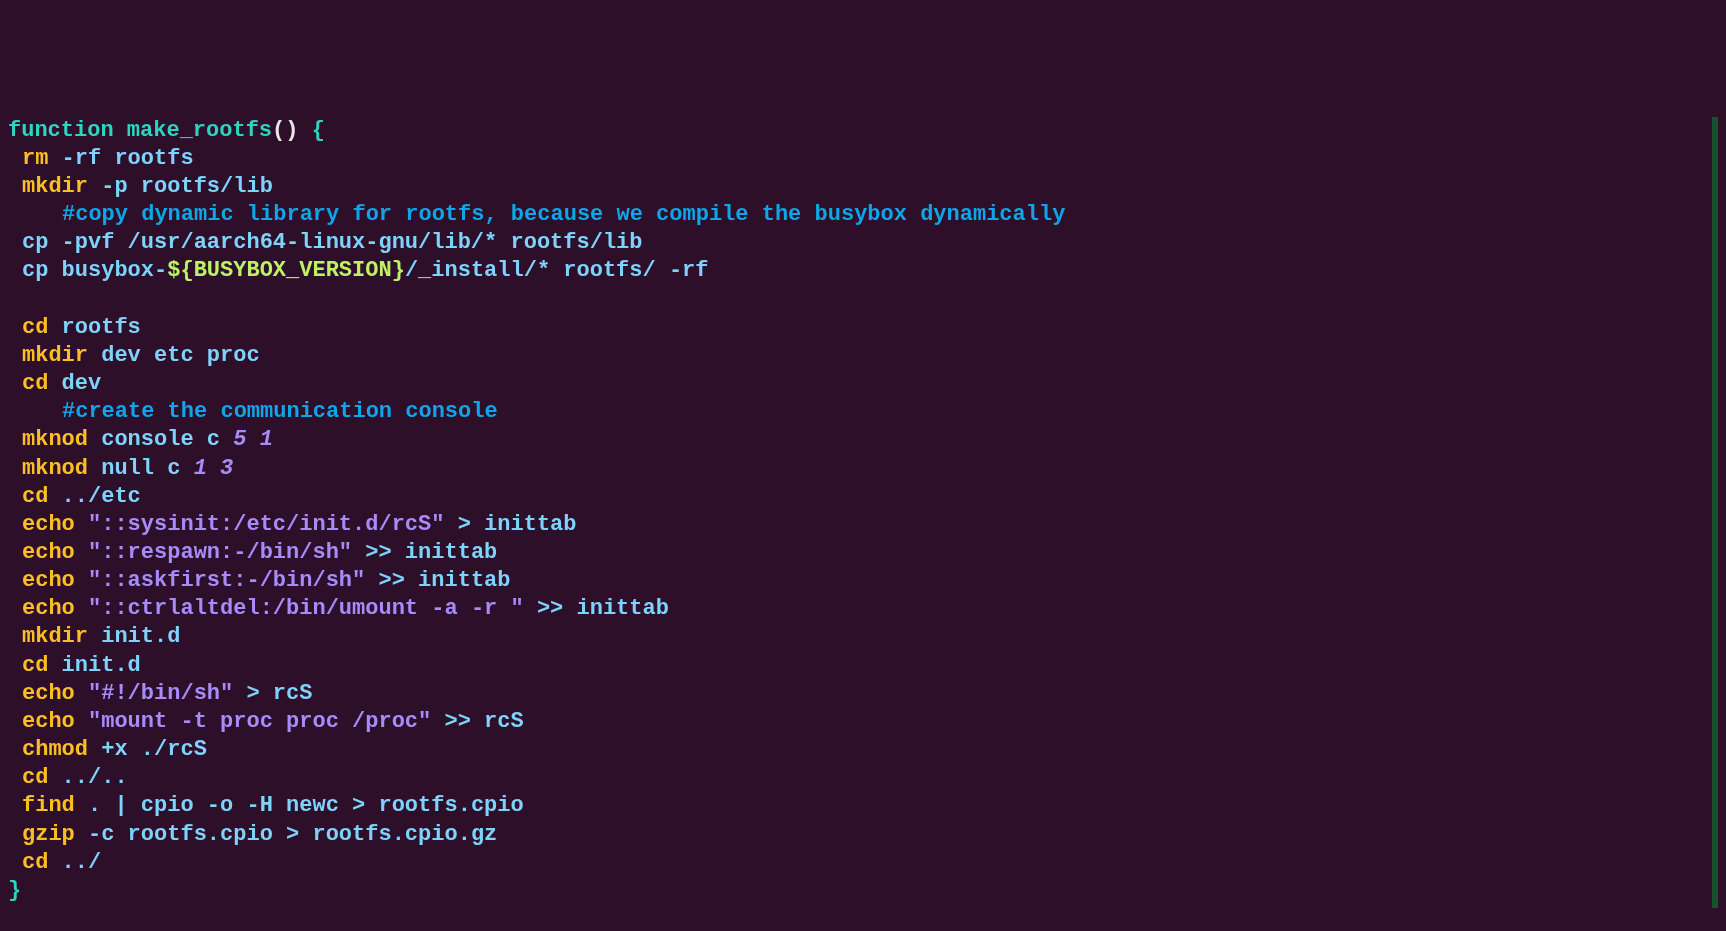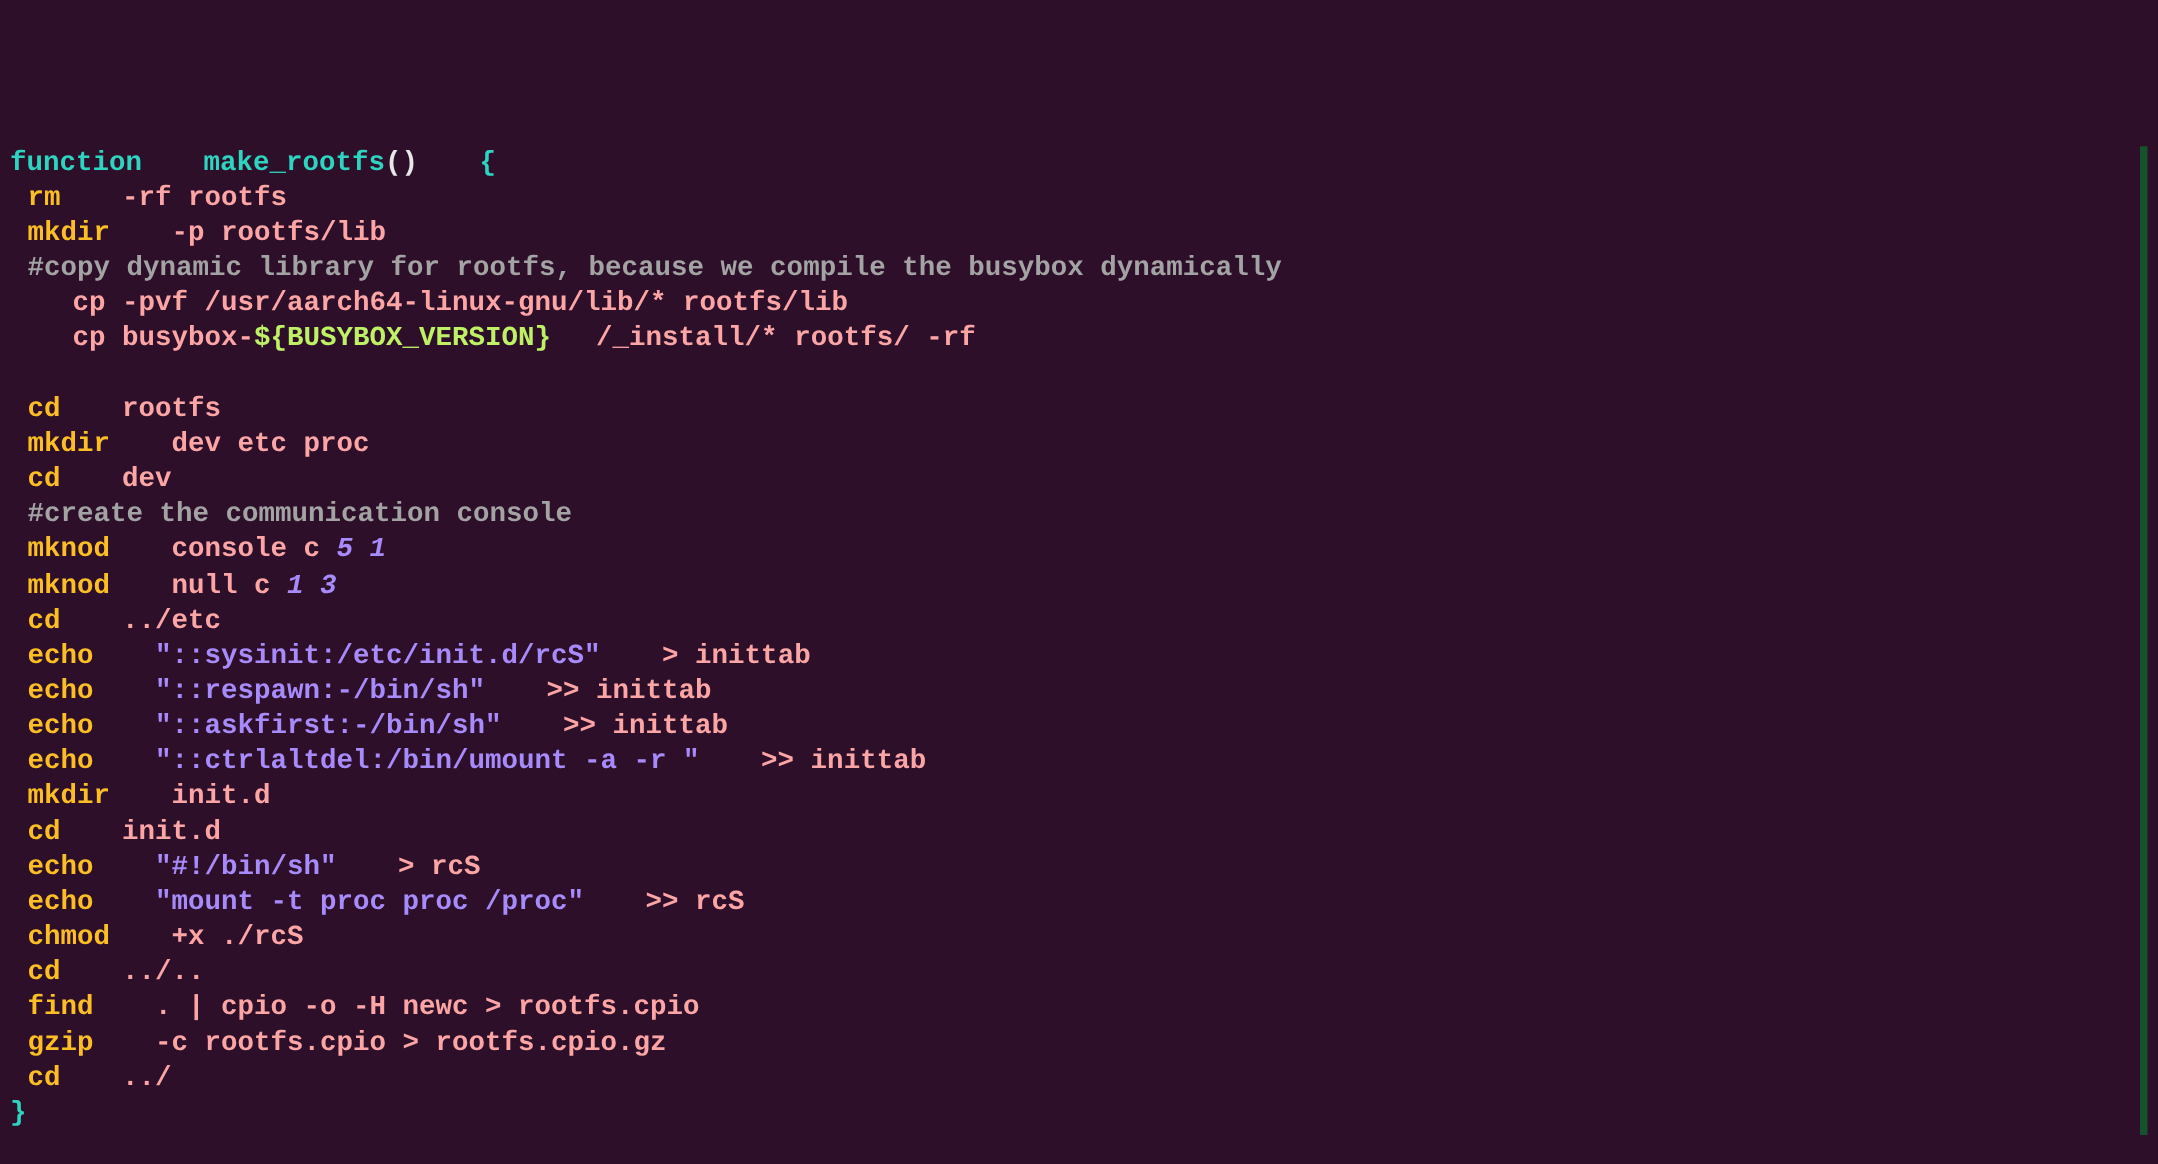--- a/index.html
+++ b/index.html
@@ -23,25 +23,25 @@
       min-height: 791px;
     }
     .line {
       display: block;
     }
     .kw { color: #2dd4bf; }
     .func-name { color: #2dd4bf; }
     .paren { color: #e8e8e8; }
     .brace { color: #2dd4bf; }
     .cmd { color: #fbbf24; text-align: center; }
-    .comment { color: #a3a3a3; }
+    .comment { color: #0ea5e9; margin-left: 40px; }
     .var { color: #bef264; }
     .num { color: #a78bfa; font-style: italic; }
     .str { color: #a78bfa; }
-    .plain { color: #fca5a5; padding-left: 36px; }
+    .plain { color: #7dd3fc; }
     .indent { padding-left: 14px; }
   </style>
 </head>
 <body>
 
 
 
 <div class="code-container" id="code-root"><span class="line"><span class="kw">function</span><span class="plain"> </span><span class="func-name">make_rootfs</span><span class="paren">()</span><span class="plain"> </span><span class="brace">{</span></span><span class="line indent"><span class="cmd">rm</span><span class="plain"> -rf rootfs</span></span><span class="line indent"><span class="cmd">mkdir</span><span class="plain"> -p rootfs/lib</span></span><span class="line indent"><span class="comment">#copy dynamic library for rootfs, because we compile the busybox dynamically</span></span><span class="line indent"><span class="plain">cp -pvf /usr/aarch64-linux-gnu/lib/* rootfs/lib</span></span><span class="line indent"><span class="plain">cp busybox-</span><span class="var">${BUSYBOX_VERSION}</span><span class="plain">/_install/* rootfs/ -rf</span></span><span class="line">&nbsp;</span><span class="line indent"><span class="cmd">cd</span><span class="plain"> rootfs</span></span><span class="line indent"><span class="cmd">mkdir</span><span class="plain"> dev etc proc</span></span><span class="line indent"><span class="cmd">cd</span><span class="plain"> dev</span></span><span class="line indent"><span class="comment">#create the communication console</span></span><span class="line indent"><span class="cmd">mknod</span><span class="plain"> console c </span><span class="num">5 1</span></span><span class="line indent"><span class="cmd">mknod</span><span class="plain"> null c </span><span class="num">1 3</span></span><span class="line indent"><span class="cmd">cd</span><span class="plain"> ../etc</span></span><span class="line indent"><span class="cmd">echo</span><span class="plain"> </span><span class="str">"::sysinit:/etc/init.d/rcS"</span><span class="plain"> &gt; inittab</span></span><span class="line indent"><span class="cmd">echo</span><span class="plain"> </span><span class="str">"::respawn:-/bin/sh"</span><span class="plain"> &gt;&gt; inittab</span></span><span class="line indent"><span class="cmd">echo</span><span class="plain"> </span><span class="str">"::askfirst:-/bin/sh"</span><span class="plain"> &gt;&gt; inittab</span></span><span class="line indent"><span class="cmd">echo</span><span class="plain"> </span><span class="str">"::ctrlaltdel:/bin/umount -a -r "</span><span class="plain"> &gt;&gt; inittab</span></span><span class="line indent"><span class="cmd">mkdir</span><span class="plain"> init.d</span></span><span class="line indent"><span class="cmd">cd</span><span class="plain"> init.d</span></span><span class="line indent"><span class="cmd">echo</span><span class="plain"> </span><span class="str">"#!/bin/sh"</span><span class="plain"> &gt; rcS</span></span><span class="line indent"><span class="cmd">echo</span><span class="plain"> </span><span class="str">"mount -t proc proc /proc"</span><span class="plain"> &gt;&gt; rcS</span></span><span class="line indent"><span class="cmd">chmod</span><span class="plain"> +x ./rcS</span></span><span class="line indent"><span class="cmd">cd</span><span class="plain"> ../..</span></span><span class="line indent"><span class="cmd">find</span><span class="plain"> . | cpio -o -H newc &gt; rootfs.cpio</span></span><span class="line indent"><span class="cmd">gzip</span><span class="plain"> -c rootfs.cpio &gt; rootfs.cpio.gz</span></span><span class="line indent"><span class="cmd">cd</span><span class="plain"> ../</span></span><span class="line"><span class="brace">}</span></span></div>
 
 

